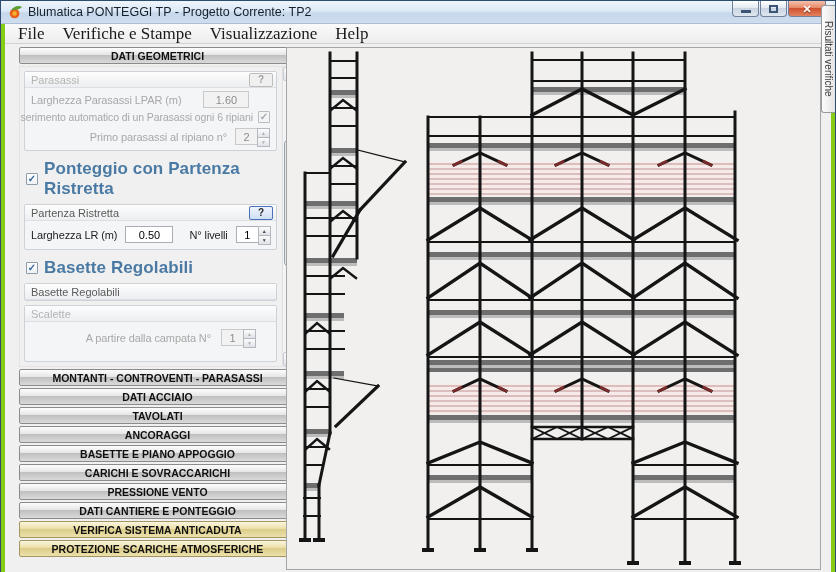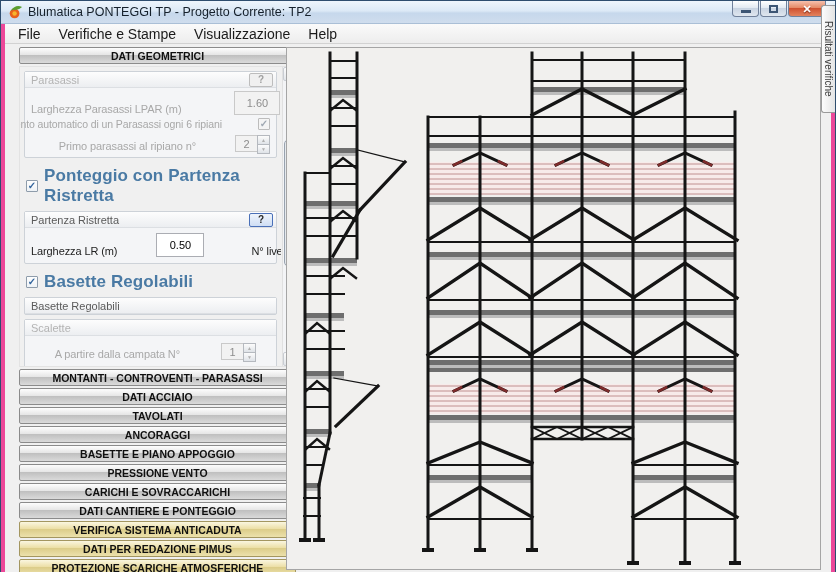--- a/index.html
+++ b/index.html
@@ -1,20 +1,20 @@
 <!DOCTYPE html>
 <html><head>
 <meta charset="utf-8">
 <style>
   html,body{margin:0;padding:0;background:#9aa7b5;}
   *{box-sizing:border-box;}
   .window{
     position:relative;width:836px;height:572px;overflow:hidden;
     font-family:"Liberation Sans",sans-serif;
-    background:#ec4899;border:1px solid #2e4d6e;border-bottom:none;
+    background:#84cc16;border:1px solid #2e4d6e;border-bottom:none;
   }
   
   .titlebar{
     position:absolute;left:0;top:0;right:0;height:23px;
     background:linear-gradient(180deg,#eef5fc 0%,#dce9f6 45%,#c6d8ec 55%,#cfdded 100%);
     display:flex;align-items:center;padding-left:7px;
     border-bottom:1px solid #aabfd6;
   }
   .app-icon{width:15px;height:15px;margin-right:5px;flex:0 0 auto;}
   .title-text{font-size:12.5px;color:#15202b;white-space:nowrap;}
@@ -28,21 +28,21 @@
   .win-btn.close{width:38px;background:linear-gradient(180deg,#f6c0ad,#e58a67 45%,#cf5231 50%,#e3825d);}
   .glyph-min{width:10px;height:3px;background:#3c5574;margin-top:6px;}
   .glyph-max{width:9px;height:8px;border:2px solid #3c5574;background:transparent;}
   .glyph-close{color:#fff;font-size:11px;font-weight:bold;text-shadow:0 1px 1px #7c2913;line-height:14px;}
   
   .bodywrap{position:absolute;left:4px;right:4px;top:23px;bottom:0;background:#f0f0f0;}
   .menubar{
     height:20px;background:linear-gradient(180deg,#fafafa,#ededed);
     border-bottom:1px solid #d2d2d2;display:flex;align-items:center;padding-left:4px;
   }
-  .menu-item{font-size:14px;color:#1a1a1a;padding:2px 9px;border-radius:2px;}
+  .menu-item{font-size:17px;color:#1a1a1a;padding:2px 9px;border-radius:2px;font-family:Liberation Serif, serif;}
   
   .client{position:absolute;left:0;right:0;top:21px;bottom:0;}
   
   .panel{position:absolute;left:14px;top:1px;width:277px;height:527px;overflow:hidden;}
   .acc-header{
     height:17px;line-height:16px;text-align:center;font-size:10.5px;font-weight:bold;
     color:#101010;border:1px solid #8b8b8b;border-radius:2px;margin-top:2px;
     background:linear-gradient(180deg,#fdfdfd,#e6e6e6 45%,#c0c0c0 50%,#dadada 100%);
     white-space:nowrap;overflow:hidden;
   }
@@ -69,26 +69,26 @@
   }
   .group-label{font-size:11px;color:#5a5a5a;}
   .groupbox.disabled .group-label{color:#b3b3b3;}
   .help-btn{
     width:24px;height:14px;font-size:10px;font-weight:bold;line-height:12px;text-align:center;
     border:1px solid #4a70b8;border-radius:2px;color:#2a2a2a;
     background:linear-gradient(180deg,#eef4fc,#cfdef4);padding:0;
     font-family:"Liberation Sans",sans-serif;
   }
   .help-btn.disabled{border-color:#bdbdbd;background:#f0f0f0;color:#a0a0a0;}
-  .row{display:flex;align-items:flex-end;padding:3px 6px;font-size:11px;color:#222;white-space:nowrap;gap:31px;}
+  .row{display:flex;align-items:center;padding:3px 6px;font-size:11px;color:#222;white-space:nowrap;}
   .row.right{justify-content:flex-end;}
   .row label{letter-spacing:-0.1px;}
   .groupbox.disabled .row{color:#a8a8a8;}
   .tbx{
-    height:24px;border:1px solid #abadb3;background:#fff;color:#000;
+    height:17px;border:1px solid #abadb3;background:#fff;color:#000;
     font-size:11px;text-align:center;font-family:"Liberation Sans",sans-serif;padding:0;
   }
   .tbx:disabled,.tbx.off{background:#f2f2f2;color:#8d8d8d;border-color:#c9c9c9;}
   .spinner{display:inline-flex;height:17px;}
   .spin-val{width:22px;height:17px;border:1px solid #abadb3;border-right:none;background:#fff;
             font-size:11px;text-align:center;font-family:"Liberation Sans",sans-serif;padding:0;}
   .spinner.off .spin-val{background:#f2f2f2;color:#8d8d8d;border-color:#c9c9c9;}
   .spin-btns{width:13px;display:flex;flex-direction:column;}
   .spin-up,.spin-down{flex:1;font-size:5px;line-height:8px;text-align:center;color:#4a4a4a;
      border:1px solid #b5b9bf;background:linear-gradient(180deg,#fcfcfc,#dfe3e8);}
@@ -259,25 +259,24 @@
                 <span>▼</span>
               </div>
           </div>
         </div>
 
         <div class="acc-header">MONTANTI - CONTROVENTI - PARASASSI</div>
         <div class="acc-header">DATI ACCIAIO</div>
         <div class="acc-header">TAVOLATI</div>
         <div class="acc-header">ANCORAGGI</div>
         <div class="acc-header">BASETTE E PIANO APPOGGIO</div>
+        <div class="acc-header">CARICHI E SOVRACCARICHI</div>
         <div class="acc-header">PRESSIONE VENTO</div>
-        <div class="acc-header">CARICHI E SOVRACCARICHI</div>
         <div class="acc-header">DATI CANTIERE E PONTEGGIO</div>
         <div class="acc-header yellow">VERIFICA SISTEMA ANTICADUTA</div>
-        <div class="acc-header yellow">DATI PER REDAZIONE PIMUS</div>
         <div class="acc-header yellow">PROTEZIONE SCARICHE ATMOSFERICHE</div>
       </div>
 
       <div class="canvas">
         <svg id="scaffold" width="533" height="521" viewBox="0 0 533 521">
             <rect x="142" y="114" width="306" height="33" fill="#f7ebea"></rect>
             <line x1="142" y1="116" x2="448" y2="116" stroke="#c09090" stroke-width="1" stroke-linecap="square"></line>
             <line x1="142" y1="121" x2="448" y2="121" stroke="#c09090" stroke-width="1" stroke-linecap="square"></line>
             <line x1="142" y1="126" x2="448" y2="126" stroke="#c09090" stroke-width="1" stroke-linecap="square"></line>
             <line x1="142" y1="131" x2="448" y2="131" stroke="#c09090" stroke-width="1" stroke-linecap="square"></line>

